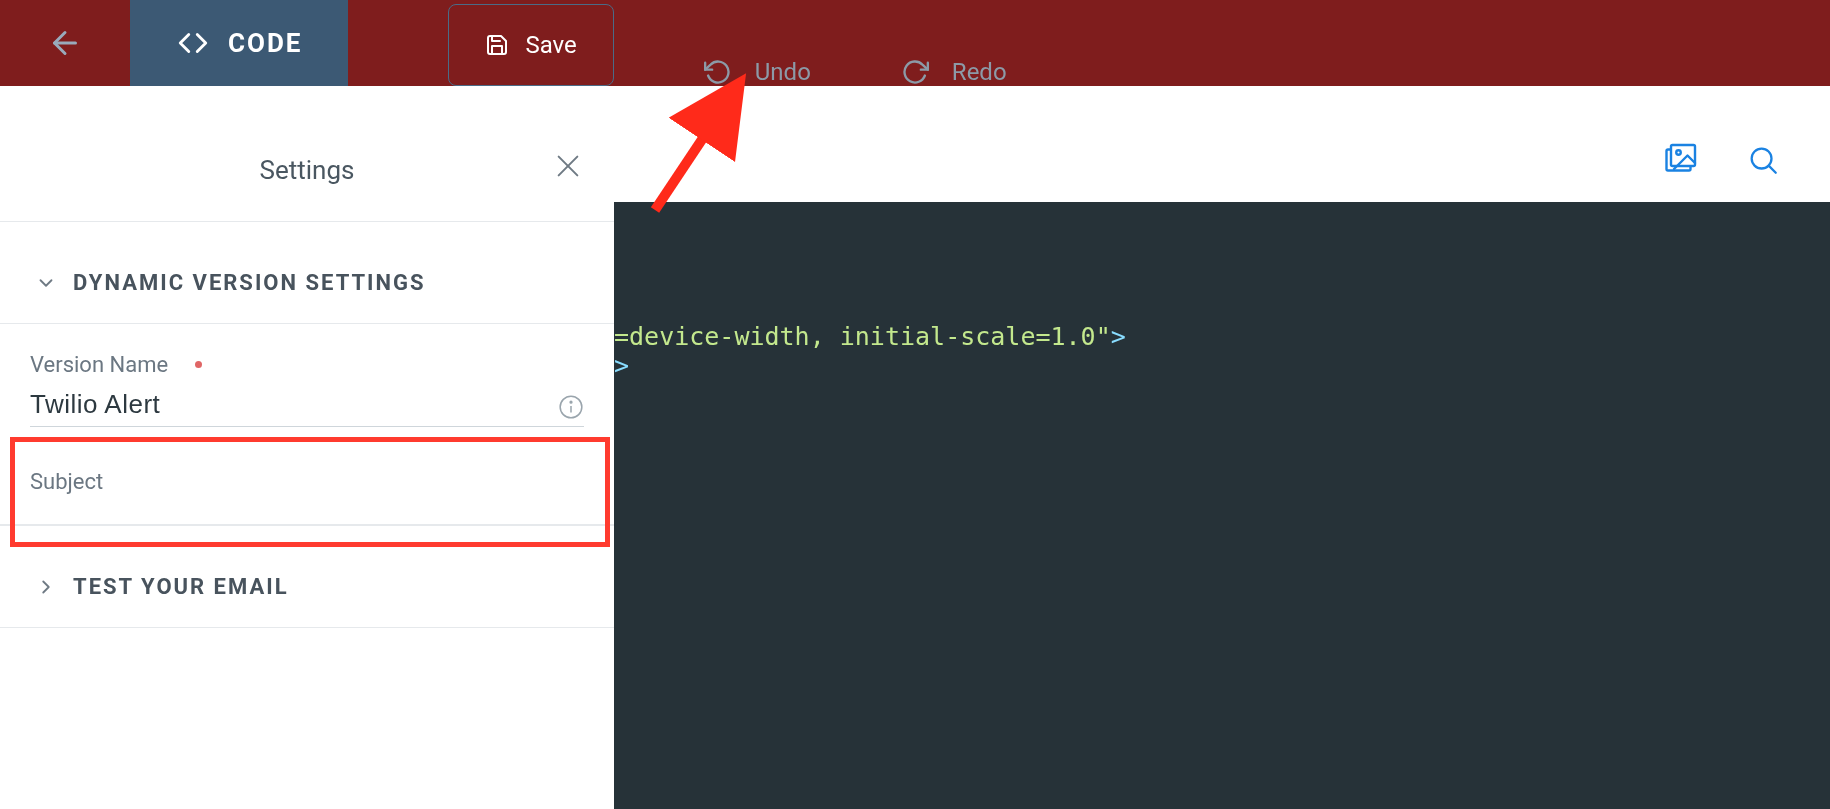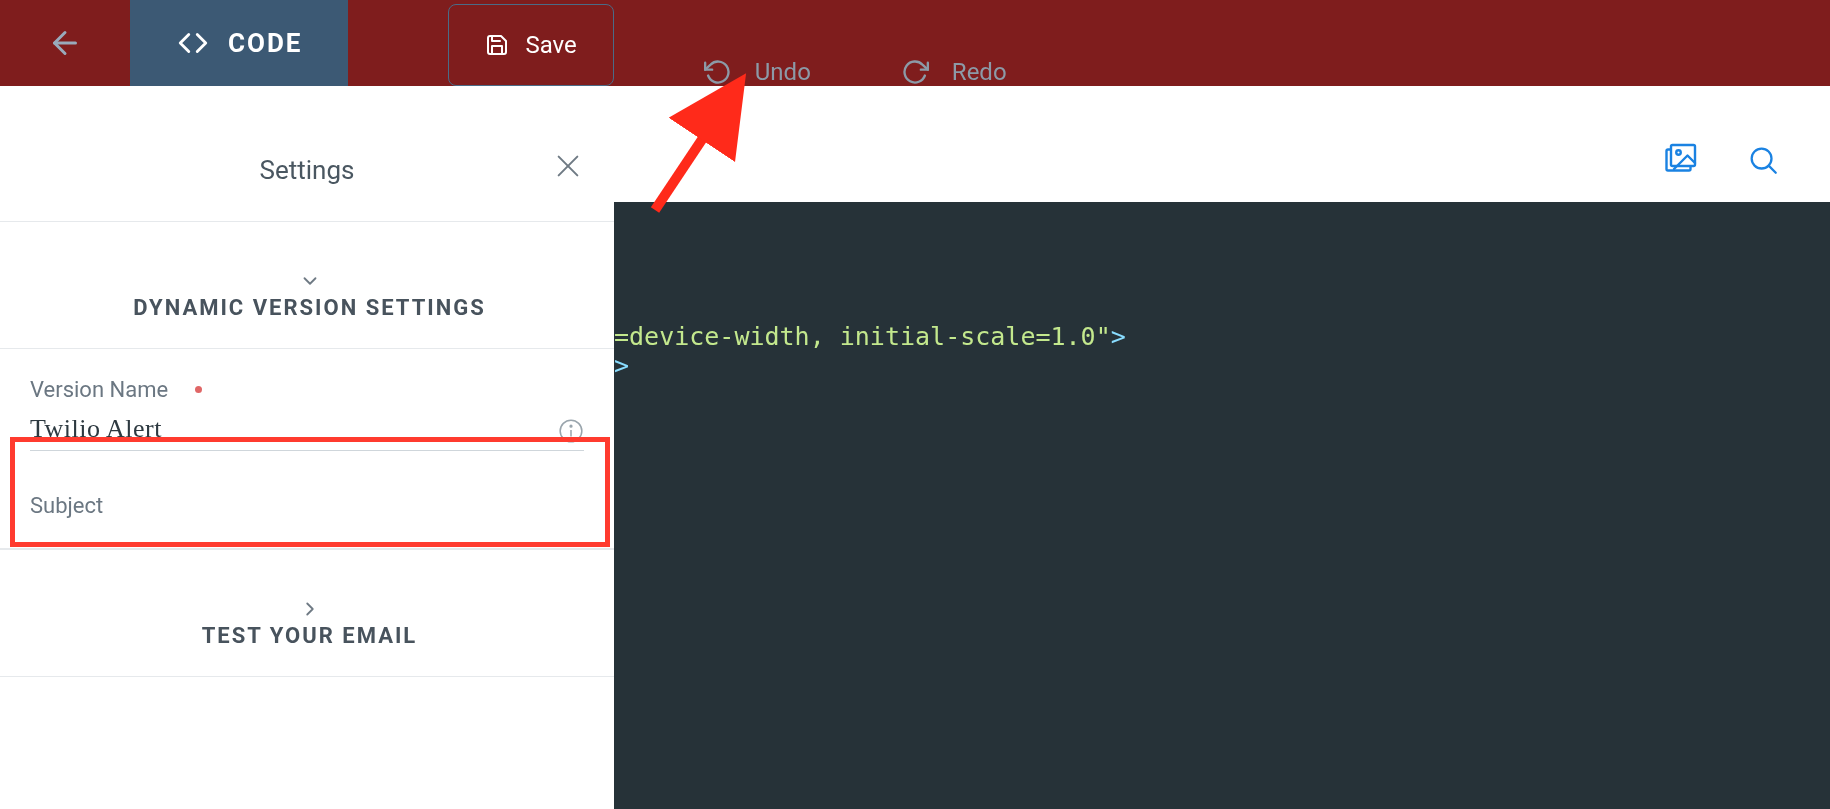--- a/index.html
+++ b/index.html
@@ -18,31 +18,31 @@
   .editor { position: absolute; top: 202px; left: 614px; right: 0; bottom: 0; background: #263238; display: flex; }
   .editor-main { flex: 1; position: relative; color: #89ddff; font-family: Menlo, Consolas, monospace; font-size: 25px; padding: 120px 0 0 0; overflow: hidden; }
   .code-line { white-space: pre; }
   .attrval { color: #c3e88d; }
   .bracket { color: #89ddff; }
   .editor-side { width: 550px; background: #263238; border-left: 0; }
   .settings-panel { position: absolute; top: 118px; left: 0; width: 614px; bottom: 0; background: #fff; display: flex; flex-direction: column; }
   .panel-head { height: 104px; display: flex; align-items: center; justify-content: center; border-bottom: 1px solid #e6e9ec; position: relative; }
   .panel-title { font-size: 26px; color: #4a5761; }
   .close-btn { position: absolute; right: 30px; top: 32px; color: #6f7a84; }
-  .section-head { display: flex; align-items: center; gap: 3px; padding: 48px 30px 28px 35px; letter-spacing: 2px; font-weight: 700; font-size: 22px; color: #48535d; border-bottom: 1px solid #e6e9ec; flex-direction: column; }
+  .section-head { display: flex; align-items: center; gap: 16px; padding: 48px 30px 28px 35px; letter-spacing: 2px; font-weight: 700; font-size: 22px; color: #48535d; border-bottom: 1px solid #e6e9ec; }
   .section-head.collapsed { border-top: 1px solid #e6e9ec; }
   .chev { color: #6f7a84; }
   .fields { padding: 28px 30px 30px 30px; border-bottom: 1px solid #e6e9ec; }
   .field { margin-bottom: 42px; }
   .field-label { font-size: 22px; color: #6b7782; display: flex; align-items: center; gap: 27px; }
   .req-dot { width: 7px; height: 7px; border-radius: 50%; background: #e06666; display: inline-block; }
   .field-row { display: flex; align-items: flex-end; gap: 12px; border-bottom: 1px solid #cfd6db; padding: 6px 0 6px 0; }
   .field-row.focused { border-bottom: 2px solid #1a82e2; }
   .field-input { flex: 1; border: none; outline: none; font-size: 26px; font-family: Menlo, Consolas, monospace; color: #2d3940; background: transparent; letter-spacing: 0.5px; padding-top: 6px; }
-  .field-input.plain { font-family: Liberation Serif, serif; }
+  .field-input.plain { font-family: Liberation Sans, sans-serif; }
   .info-icon { color: #9aa5ad; }
   .highlight-box { position: absolute; border: 5px solid #ff3b2f; pointer-events: none; }
   .arrow-annot { position: absolute; pointer-events: none; }
   svg { display: block; }
 </style>
 </head>
 <body>
 
 <div class="topbar">
   <div class="back-btn">

